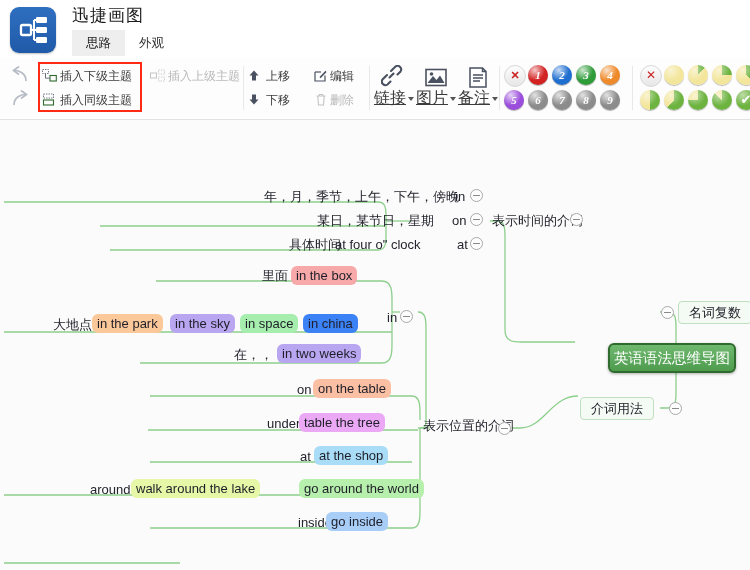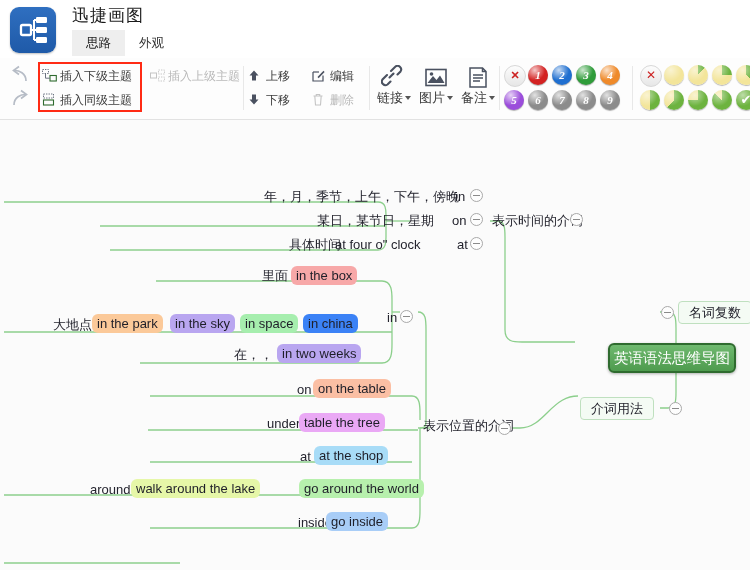--- a/index.html
+++ b/index.html
@@ -42,26 +42,26 @@
   .tb-row.r1{top:7px;}
   .tb-row.r2{top:31px;}
   .tb-row .ico{display:inline-block;width:15px;height:13px;vertical-align:-2px;margin-right:3px;position:relative;}
   .tb-row.disabled{color:#b8b8b8;cursor:default;}
 
   #insert-up-group{left:146px;width:96px;}
 
   
   #move-group{left:244px;width:64px;}
   
-  #edit-group{left:308px;width:62px;}
+  #edit-group{left:308px;width:62px;text-align:right;}
   
   #media-group{left:372px;width:126px;}
   .big-btn{position:absolute;top:6px;width:40px;height:48px;text-align:center;cursor:pointer;}
   .big-btn .glyph{display:block;height:26px;margin-top:1px;}
-  .big-btn .cap{display:block;font-size:13px;color:#3b3b3b;line-height:14px;white-space:nowrap;}
+  .big-btn .cap{display:block;font-size:16px;color:#3b3b3b;line-height:14px;white-space:nowrap;text-decoration:underline;}
   .caret{display:inline-block;margin-left:2px;border-left:3.5px solid transparent;border-right:3.5px solid transparent;
          border-top:4px solid #555;vertical-align:2px;}
 
   
   #priority-group{left:502px;width:122px;}
   .marker{position:absolute;width:20px;height:20px;border-radius:50%;box-shadow:0 1px 1px rgba(0,0,0,.3);
           font-size:11px;font-weight:bold;color:#fff;text-align:center;line-height:20px;cursor:pointer;
           font-family:"Liberation Serif",serif;font-style:italic;}
   .marker.none{background:linear-gradient(#fdfdfd,#e6e6e6);color:#cc2222;font-style:normal;font-weight:bold;
           border:1px solid #d8d8d8;line-height:18px;box-shadow:none;}

